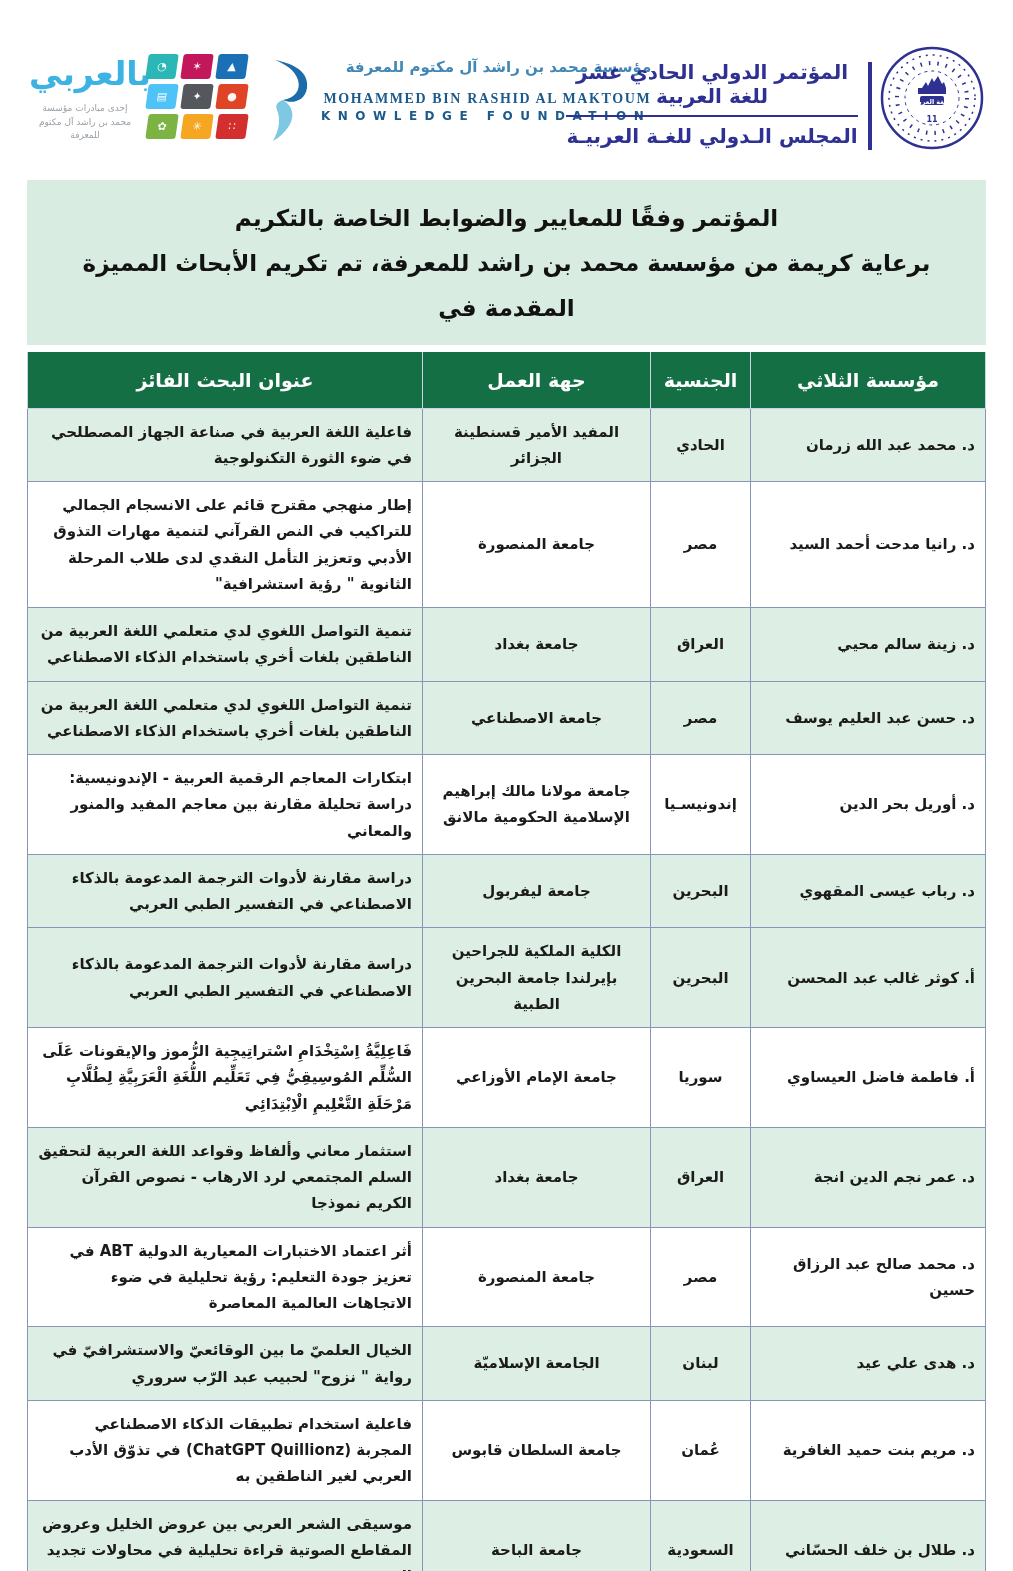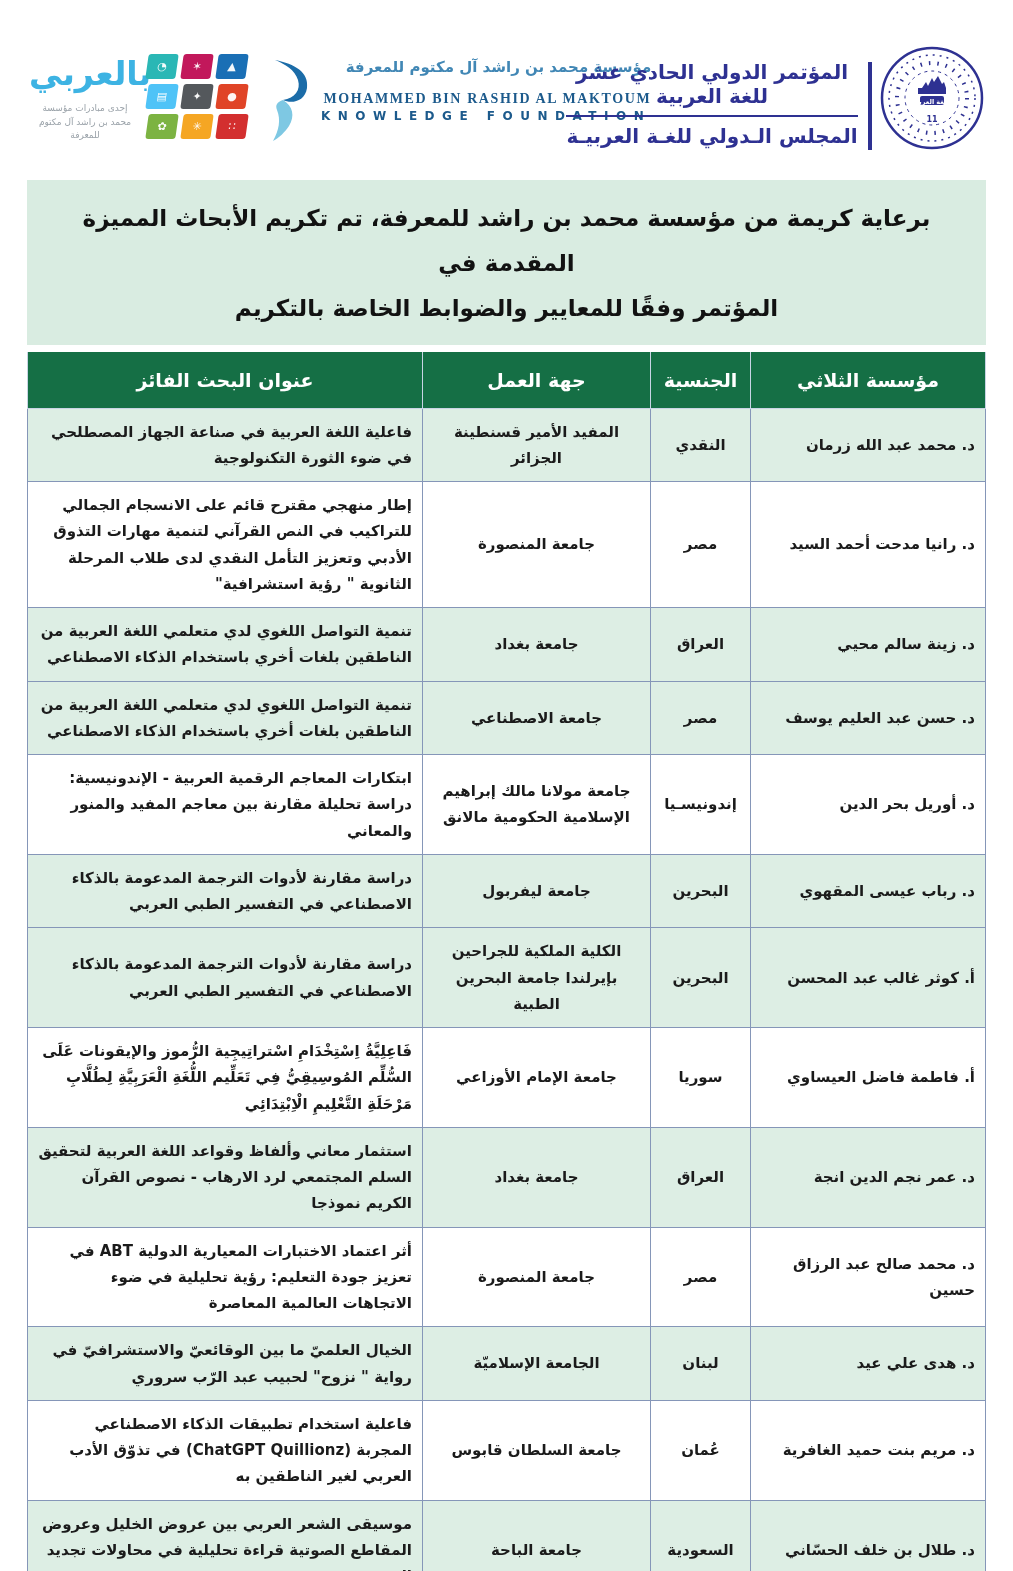--- a/index.html
+++ b/index.html
@@ -100,22 +100,22 @@
         <circle cx="54" cy="54" r="27" fill="none" stroke="#2e3192" stroke-width="1" stroke-dasharray="3 4"></circle>
         <path d="M40 50 h28 v-6 h-28 Z M44 44 l4-6 2 4 4-8 2 4 4-6 4 8 2-2 2 6 Z" fill="#2e3192"></path>
         <rect x="42" y="52" width="24" height="9" rx="2" fill="#2e3192"></rect>
         <text x="54" y="59.5" font-size="6.5" fill="#ffffff" text-anchor="middle" font-weight="bold">اللغة العربية</text>
         <text x="54" y="78" font-size="8" fill="#2e3192" text-anchor="middle" font-weight="bold">11</text>
       </svg>
     </div>
   </div>
 
   <div class="banner">
+    <div class="bline">المؤتمر وفقًا للمعايير والضوابط الخاصة بالتكريم</div>
     <div class="bline">برعاية كريمة من مؤسسة محمد بن راشد للمعرفة، تم تكريم الأبحاث المميزة المقدمة في</div>
-    <div class="bline">المؤتمر وفقًا للمعايير والضوابط الخاصة بالتكريم</div>
   </div>
 
   <div class="tablewrap">
     <table class="results">
       <colgroup>
         <col class="c-name">
           <col class="c-nat">
           <col class="c-work">
           <col class="c-title">
       </colgroup>
@@ -123,21 +123,21 @@
         <tr>
           <th>مؤسسة الثلاثي</th>
           <th>الجنسية</th>
           <th>جهة العمل</th>
           <th>عنوان البحث الفائز</th>
         </tr>
       </thead>
       <tbody>
           <tr class="shaded">
       <td class="name">د. محمد عبد الله زرمان</td>
-      <td class="nat">النقدي</td>
+      <td class="nat">الحادي</td>
       <td class="work">المفيد الأمير قسنطينة الجزائر</td>
       <td class="title">فاعلية اللغة العربية في صناعة الجهاز المصطلحي في ضوء الثورة التكنولوجية</td>
     </tr>
           <tr>
       <td class="name">د. رانيا مدحت أحمد السيد</td>
       <td class="nat">مصر</td>
       <td class="work">جامعة المنصورة</td>
       <td class="title">إطار منهجي مقترح قائم على الانسجام الجمالي للتراكيب في النص القرآني لتنمية مهارات التذوق الأدبي وتعزيز التأمل النقدي لدى طلاب المرحلة الثانوية " رؤية استشرافية"</td>
     </tr>
           <tr class="shaded">

